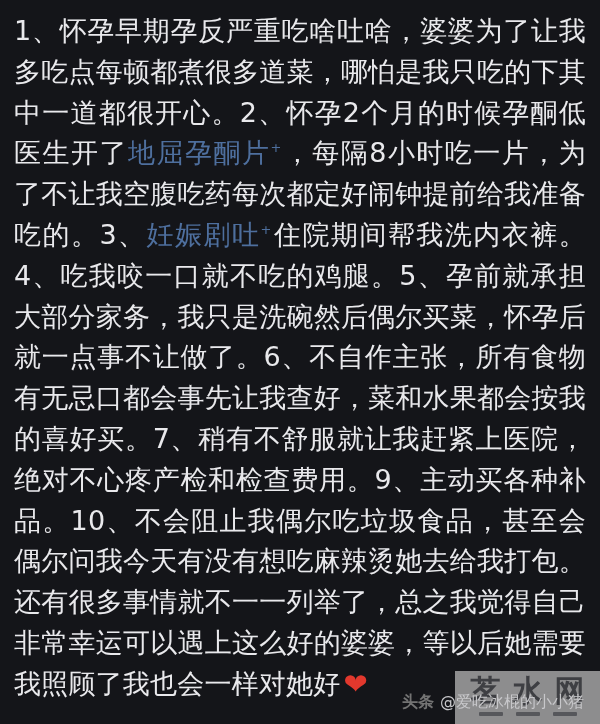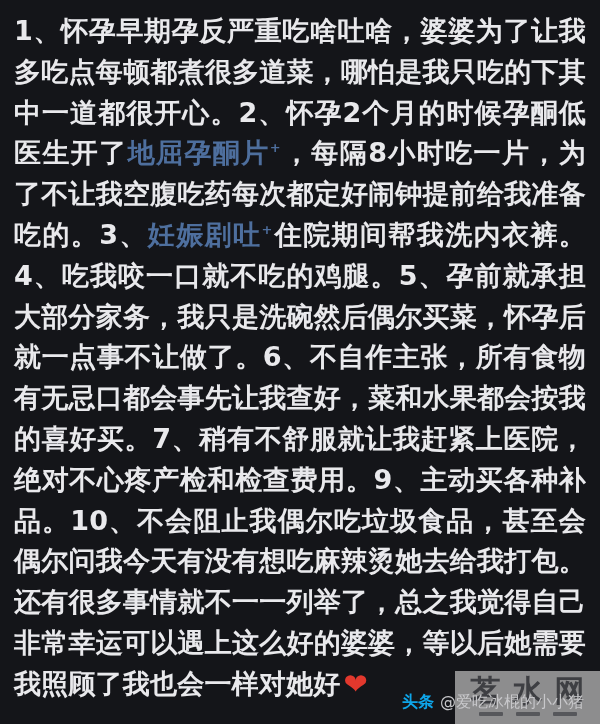--- a/index.html
+++ b/index.html
@@ -15,21 +15,21 @@
     font-family: "DejaVu Sans", "Liberation Sans", sans-serif;
   }
   .post-body {
     position: absolute;
     top: 0;
     left: 0;
     width: 572px;
     padding: 11px 14px 0 14px;
     font-size: 27px;
     line-height: 40.8px;
-    font-weight: 700;
+    font-weight: 400;
     color: #e9e9ec;
     text-align: justify;
     word-break: break-all;
     letter-spacing: 0.2px;
   }
   .post-body .link {
     color: #4e6f9e;
     cursor: pointer;
   }
   .post-body sup.ref-marker {
@@ -50,21 +50,21 @@
     position: absolute;
     right: 16px;
     bottom: 11px;
     z-index: 3;
     font-size: 16px;
     color: #cfcfd2;
     white-space: nowrap;
   }
   .attribution .platform {
     font-weight: 700;
-    color: #0ea5e9;
+    color: #737373;
     margin-right: 6px;
   }
   .attribution .handle {
     color: #c7c7ca;
     text-align: center;
   }
   .watermark {
     position: absolute;
     right: 0;
     bottom: 0;

